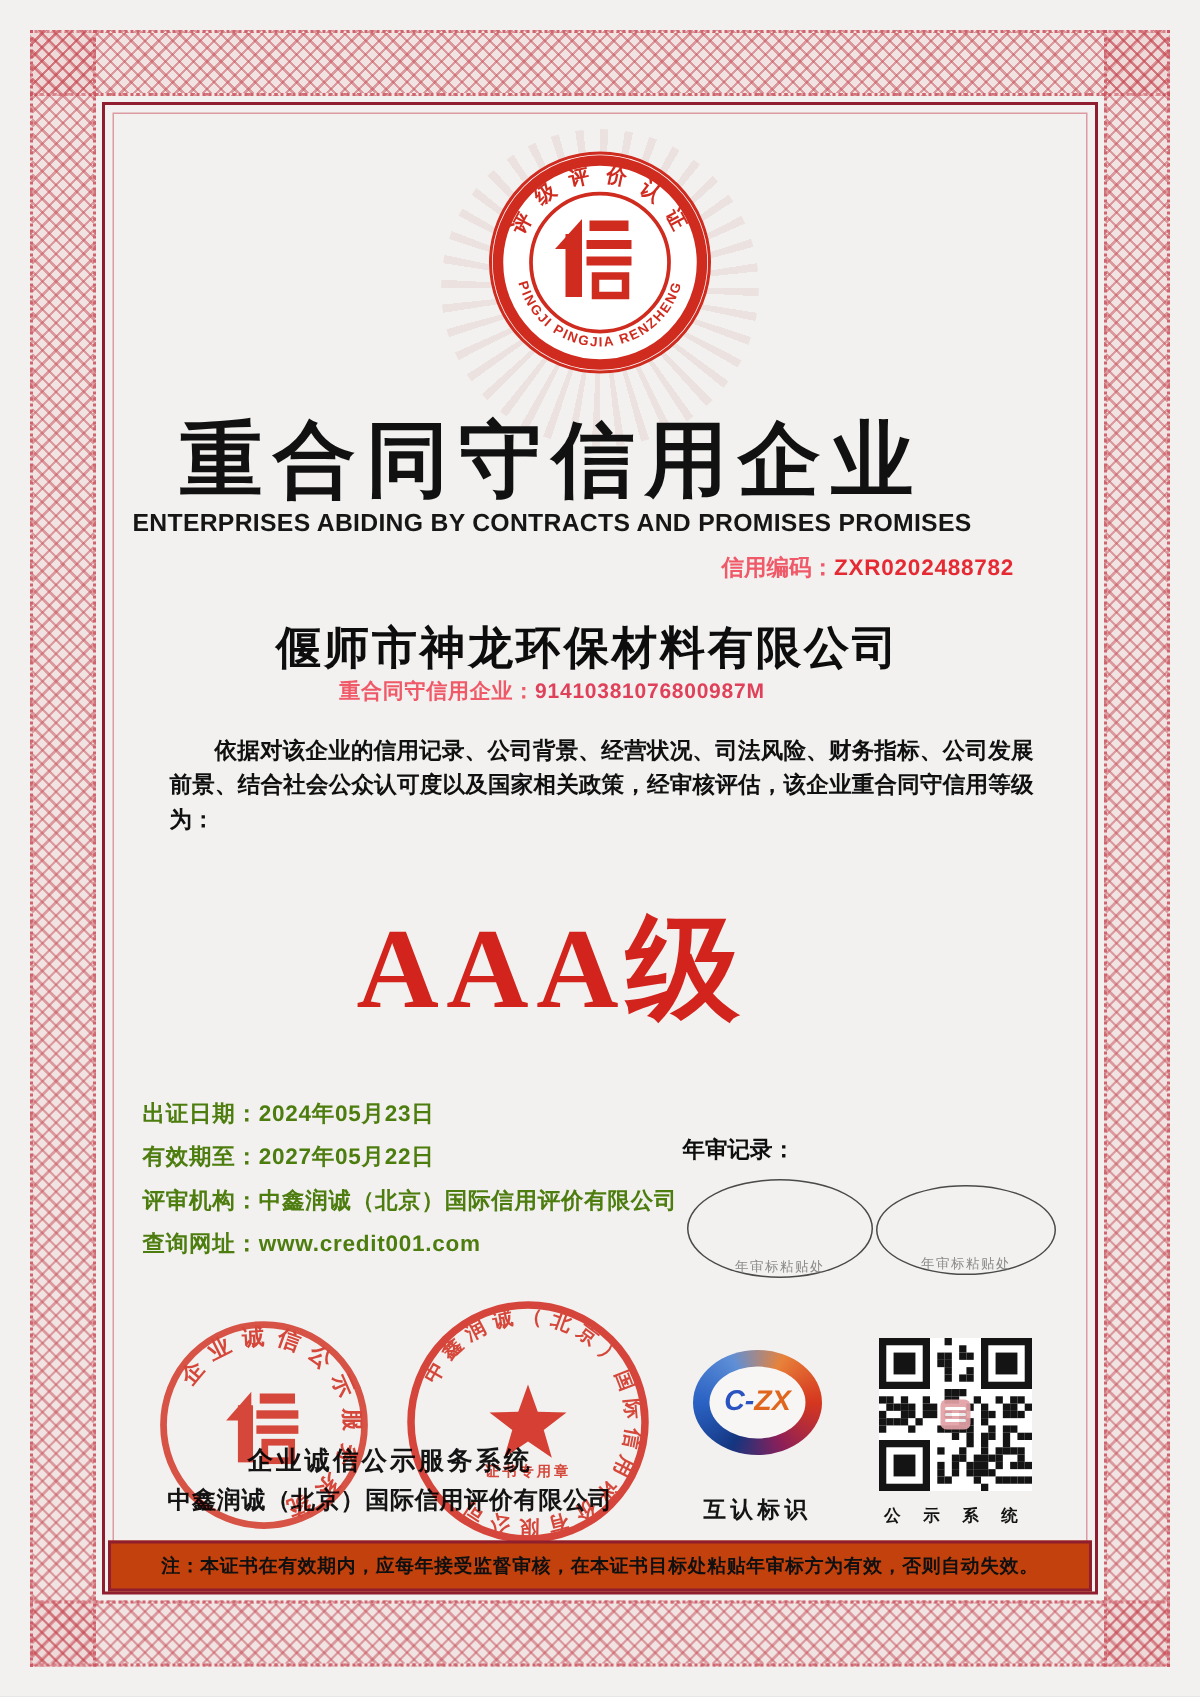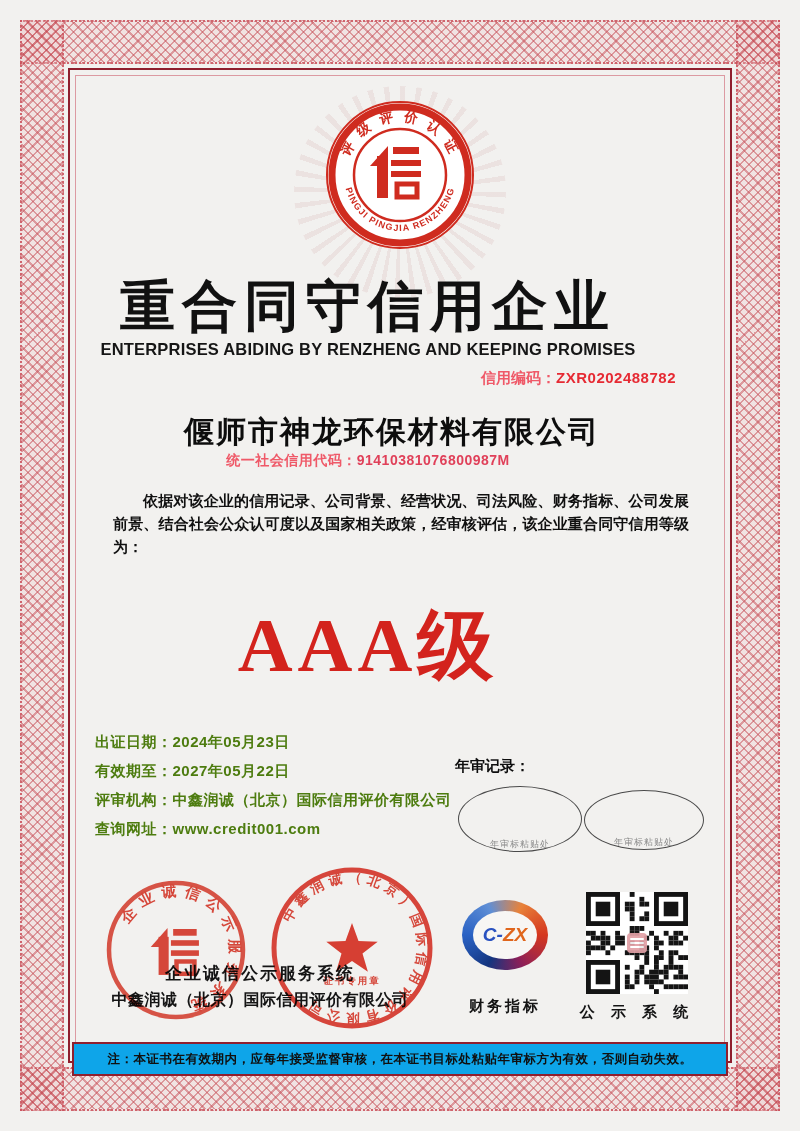--- a/index.html
+++ b/index.html
@@ -67,24 +67,24 @@
     font-size:19px;letter-spacing:0;}
   .czx-inner .c1{color:#2a52c0;} .czx-inner .c2{color:#e0661d;}
   .czx-label{top:997px;left:450px;width:110px;text-align:center;font-size:15px;font-weight:900;letter-spacing:3px;color:#141414;}
 
   
   .qr{left:586px;top:892px;width:102px;height:102px;background:#fff;}
   .qr svg{display:block;}
   .qr-badge{position:absolute;left:41px;top:41px;width:20px;height:20px;border-radius:4px;
     background:#e2a0a6;opacity:.92;display:flex;flex-direction:column;justify-content:center;gap:2px;padding:0 3px;box-sizing:border-box;}
   .qr-badge i{display:block;height:2px;background:#fff;border-radius:1px;}
-  .qr-label{top:1003px;left:572px;width:130px;text-align:center;font-size:15px;font-weight:900;letter-spacing:6px;color:#141414;}
-
-  .footer{left:72px;right:72px;top:1027px;height:30px;border:2px solid #8f1f2e;background:#0ea5e9;
-    display:flex;align-items:center;justify-content:center;margin-top:15px;}
+  .qr-label{top:1003px;left:572px;width:130px;text-align:center;font-size:11px;font-weight:900;letter-spacing:6px;color:#141414;}
+
+  .footer{left:72px;right:72px;top:1027px;height:30px;border:2px solid #8f1f2e;background:#c2410c;
+    display:flex;align-items:center;justify-content:center;}
   .footer span{font-size:12.5px;font-weight:700;letter-spacing:.5px;color:#101010;white-space:nowrap;}
 
   svg text{font-family:"Liberation Sans", sans-serif;}
 </style>
 </head>
 <body>
 
 <div class="page">
 
   <div class="gb gb-top"></div>
@@ -113,25 +113,25 @@
         <rect x="52" y="56" width="11" height="42"></rect>
         <rect x="68" y="47" width="26" height="7"></rect>
         <rect x="66" y="60" width="30" height="6"></rect>
         <rect x="66" y="71" width="30" height="6"></rect>
         <rect x="72" y="84" width="20" height="13" fill="none" stroke="#cf2b1f" stroke-width="5"></rect>
       </g>
     </svg>
   </div>
 
   <div class="abs center title">重合同守信用企业</div>
-  <div class="abs center subtitle">ENTERPRISES ABIDING BY RENZHENG AND KEEPING PROMISES</div>
+  <div class="abs center subtitle">ENTERPRISES ABIDING BY CONTRACTS AND PROMISES PROMISES</div>
   <div class="abs credit-code"><span>信用编码：</span><b>ZXR0202488782</b></div>
 
   <div class="abs center company">偃师市神龙环保材料有限公司</div>
-  <div class="abs center uscc"><span>统一社会信用代码：</span><b>91410381076800987M</b></div>
+  <div class="abs center uscc"><span>重合同守信用企业：</span><b>91410381076800987M</b></div>
 
   <div class="abs para">依据对该企业的信用记录、公司背景、经营状况、司法风险、财务指标、公司发展前景、结合社会公众认可度以及国家相关政策，经审核评估，该企业重合同守信用等级为：</div>
 
   <div class="abs center rating">AAA级</div>
 
   <div class="abs details">
     <div class="row"><span>出证日期：</span><span>2024年05月23日</span></div>
     <div class="row"><span>有效期至：</span><span>2027年05月22日</span></div>
     <div class="row"><span>评审机构：</span><span>中鑫润诚（北京）国际信用评价有限公司</span></div>
     <div class="row"><span>查询网址：</span><span>www.credit001.com</span></div>
@@ -181,21 +181,21 @@
       <text x="82" y="118" text-anchor="middle" font-size="9.5" font-weight="bold" fill="#df3b2d" letter-spacing="2">证书专用章</text>
     </svg>
   </div>
 
   <div class="abs czx">
     <div class="czx-inner">
         <span class="c1">C-</span>
         <span class="c2">ZX</span>
       </div>
   </div>
-  <div class="abs czx-label">财务指标</div>
+  <div class="abs czx-label">互认标识</div>
 
   <div class="abs qr">
     <svg id="qrsvg" width="102" height="102" viewBox="0 0 102 102">
         <rect width="102" height="102" fill="#fff"></rect>
         <rect x="43.71" y="0.00" width="4.86" height="4.86" fill="#141414"></rect>
         <rect x="53.43" y="4.86" width="4.86" height="4.86" fill="#141414"></rect>
         <rect x="38.86" y="9.71" width="4.86" height="4.86" fill="#141414"></rect>
         <rect x="43.71" y="9.71" width="4.86" height="4.86" fill="#141414"></rect>
         <rect x="53.43" y="9.71" width="4.86" height="4.86" fill="#141414"></rect>
         <rect x="58.29" y="9.71" width="4.86" height="4.86" fill="#141414"></rect>

